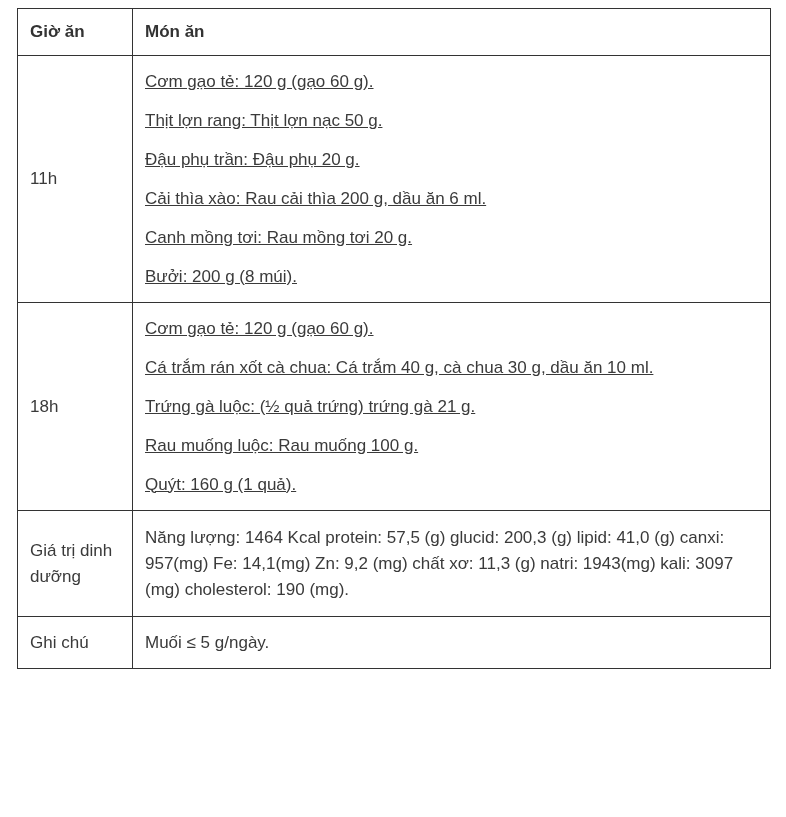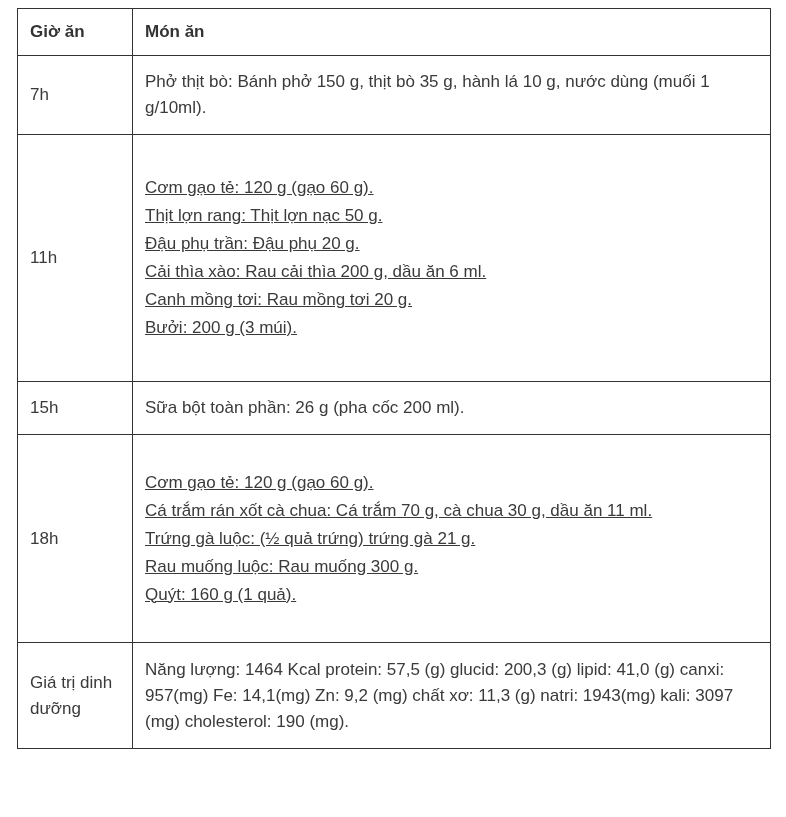--- a/index.html
+++ b/index.html
@@ -46,69 +46,65 @@
     tr.r-11h { height: 247px; }
     tr.r-15h { height: 53px; }
     tr.r-18h { height: 208px; }
     tr.r-nutri { height: 106px; }
     tr.r-note { height: 52px; }
     .lines p {
       margin: 0;
       line-height: 26px;
       text-decoration: underline;
     }
-    .lines p + p { margin-top: 2px; }
+    .lines p + p { margin-top: 13px; }
     .two-line { line-height: 26px; padding-top: 2px; }
     .nutri-text { line-height: 27px; }
     .nutri-label { line-height: 27px; }
   </style>
 </head>
 <body>
 
 <div class="wrap">
   <table class="meal-table">
     <colgroup>
       <col class="c1">
       <col class="c2">
     </colgroup>
     <thead>
       <tr class="r-head">
         <th>Giờ ăn</th>
         <th>Món ăn</th>
       </tr>
     </thead>
     <tbody>
-      <tr class="r-7h">
-        <td>7h</td>
-        <td class="two-line">Phở thịt bò: Bánh phở 150 g, thịt bò 35 g, hành lá 10 g, nước dùng (muối 1 g/10ml).</td>
-      </tr>
       <tr class="r-11h">
         <td>11h</td>
         <td class="lines">
           <p>Cơm gạo tẻ: 120 g (gạo 60 g).</p>
           <p>Thịt lợn rang: Thịt lợn nạc 50 g.</p>
           <p>Đậu phụ trần: Đậu phụ 20 g.</p>
           <p>Cải thìa xào: Rau cải thìa 200 g, dầu ăn 6 ml.</p>
           <p>Canh mồng tơi: Rau mồng tơi 20 g.</p>
-          <p>Bưởi: 200 g (3 múi).</p>
+          <p>Bưởi: 200 g (8 múi).</p>
         </td>
-      </tr>
-      <tr class="r-15h">
-        <td>15h</td>
-        <td>Sữa bột toàn phần: 26 g (pha cốc 200 ml).</td>
       </tr>
       <tr class="r-18h">
         <td>18h</td>
         <td class="lines">
           <p>Cơm gạo tẻ: 120 g (gạo 60 g).</p>
-          <p>Cá trắm rán xốt cà chua: Cá trắm 70 g, cà chua 30 g, dầu ăn 11 ml.</p>
+          <p>Cá trắm rán xốt cà chua: Cá trắm 40 g, cà chua 30 g, dầu ăn 10 ml.</p>
           <p>Trứng gà luộc: (½ quả trứng) trứng gà 21 g.</p>
-          <p>Rau muống luộc: Rau muống 300 g.</p>
+          <p>Rau muống luộc: Rau muống 100 g.</p>
           <p>Quýt: 160 g (1 quả).</p>
         </td>
       </tr>
       <tr class="r-nutri">
         <td class="nutri-label">Giá trị dinh dưỡng</td>
         <td class="nutri-text">Năng lượng: 1464 Kcal protein: 57,5 (g) glucid: 200,3 (g) lipid: 41,0 (g) canxi: 957(mg) Fe: 14,1(mg) Zn: 9,2 (mg) chất xơ: 11,3 (g) natri: 1943(mg) kali: 3097 (mg) cholesterol: 190 (mg).</td>
       </tr>
+      <tr class="r-note">
+        <td>Ghi chú</td>
+        <td>Muối ≤ 5 g/ngày.</td>
+      </tr>
     </tbody>
   </table>
 </div>
 
 </body></html>

